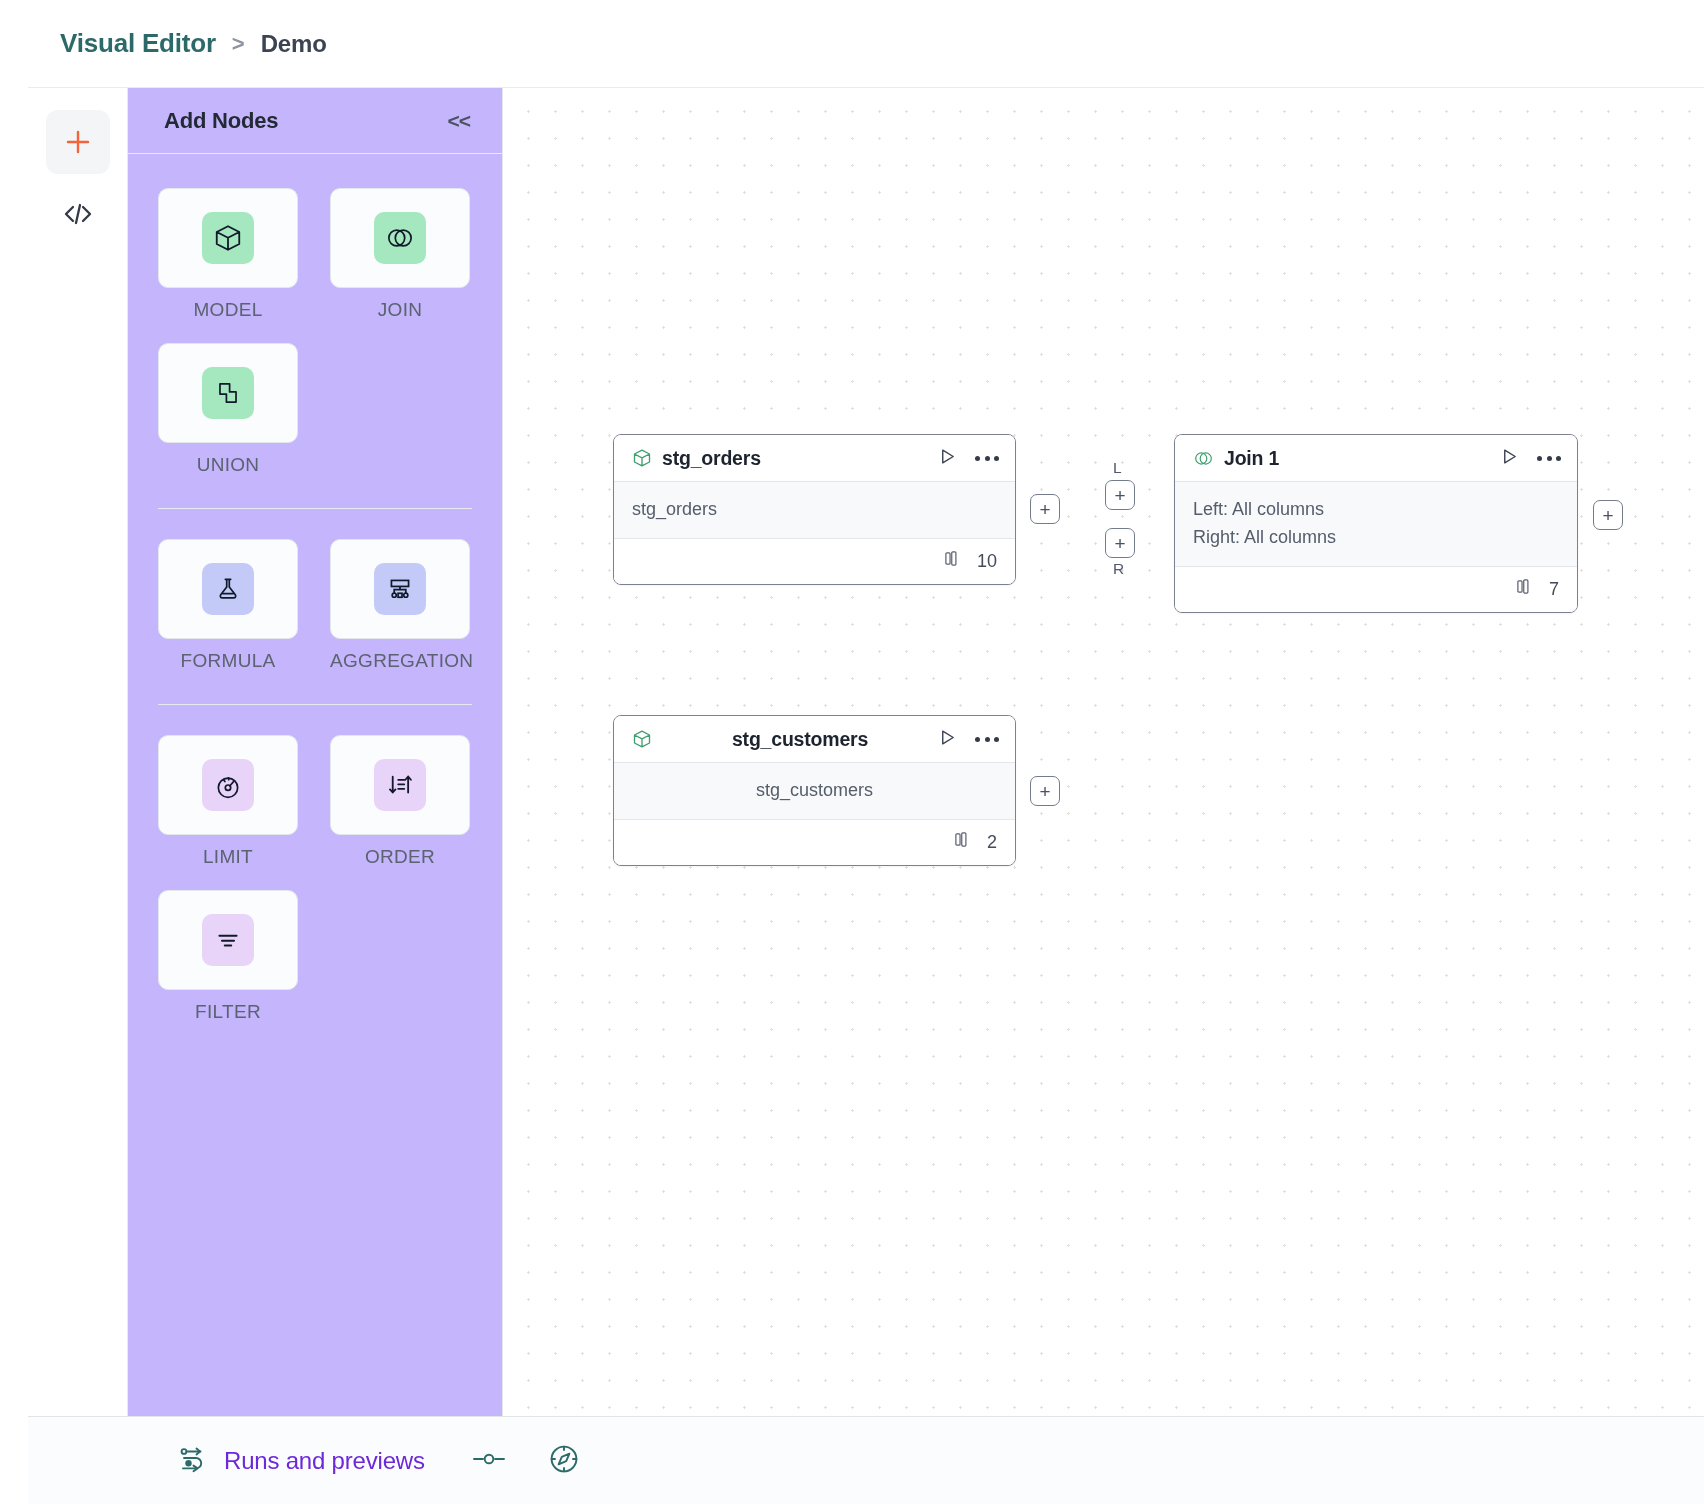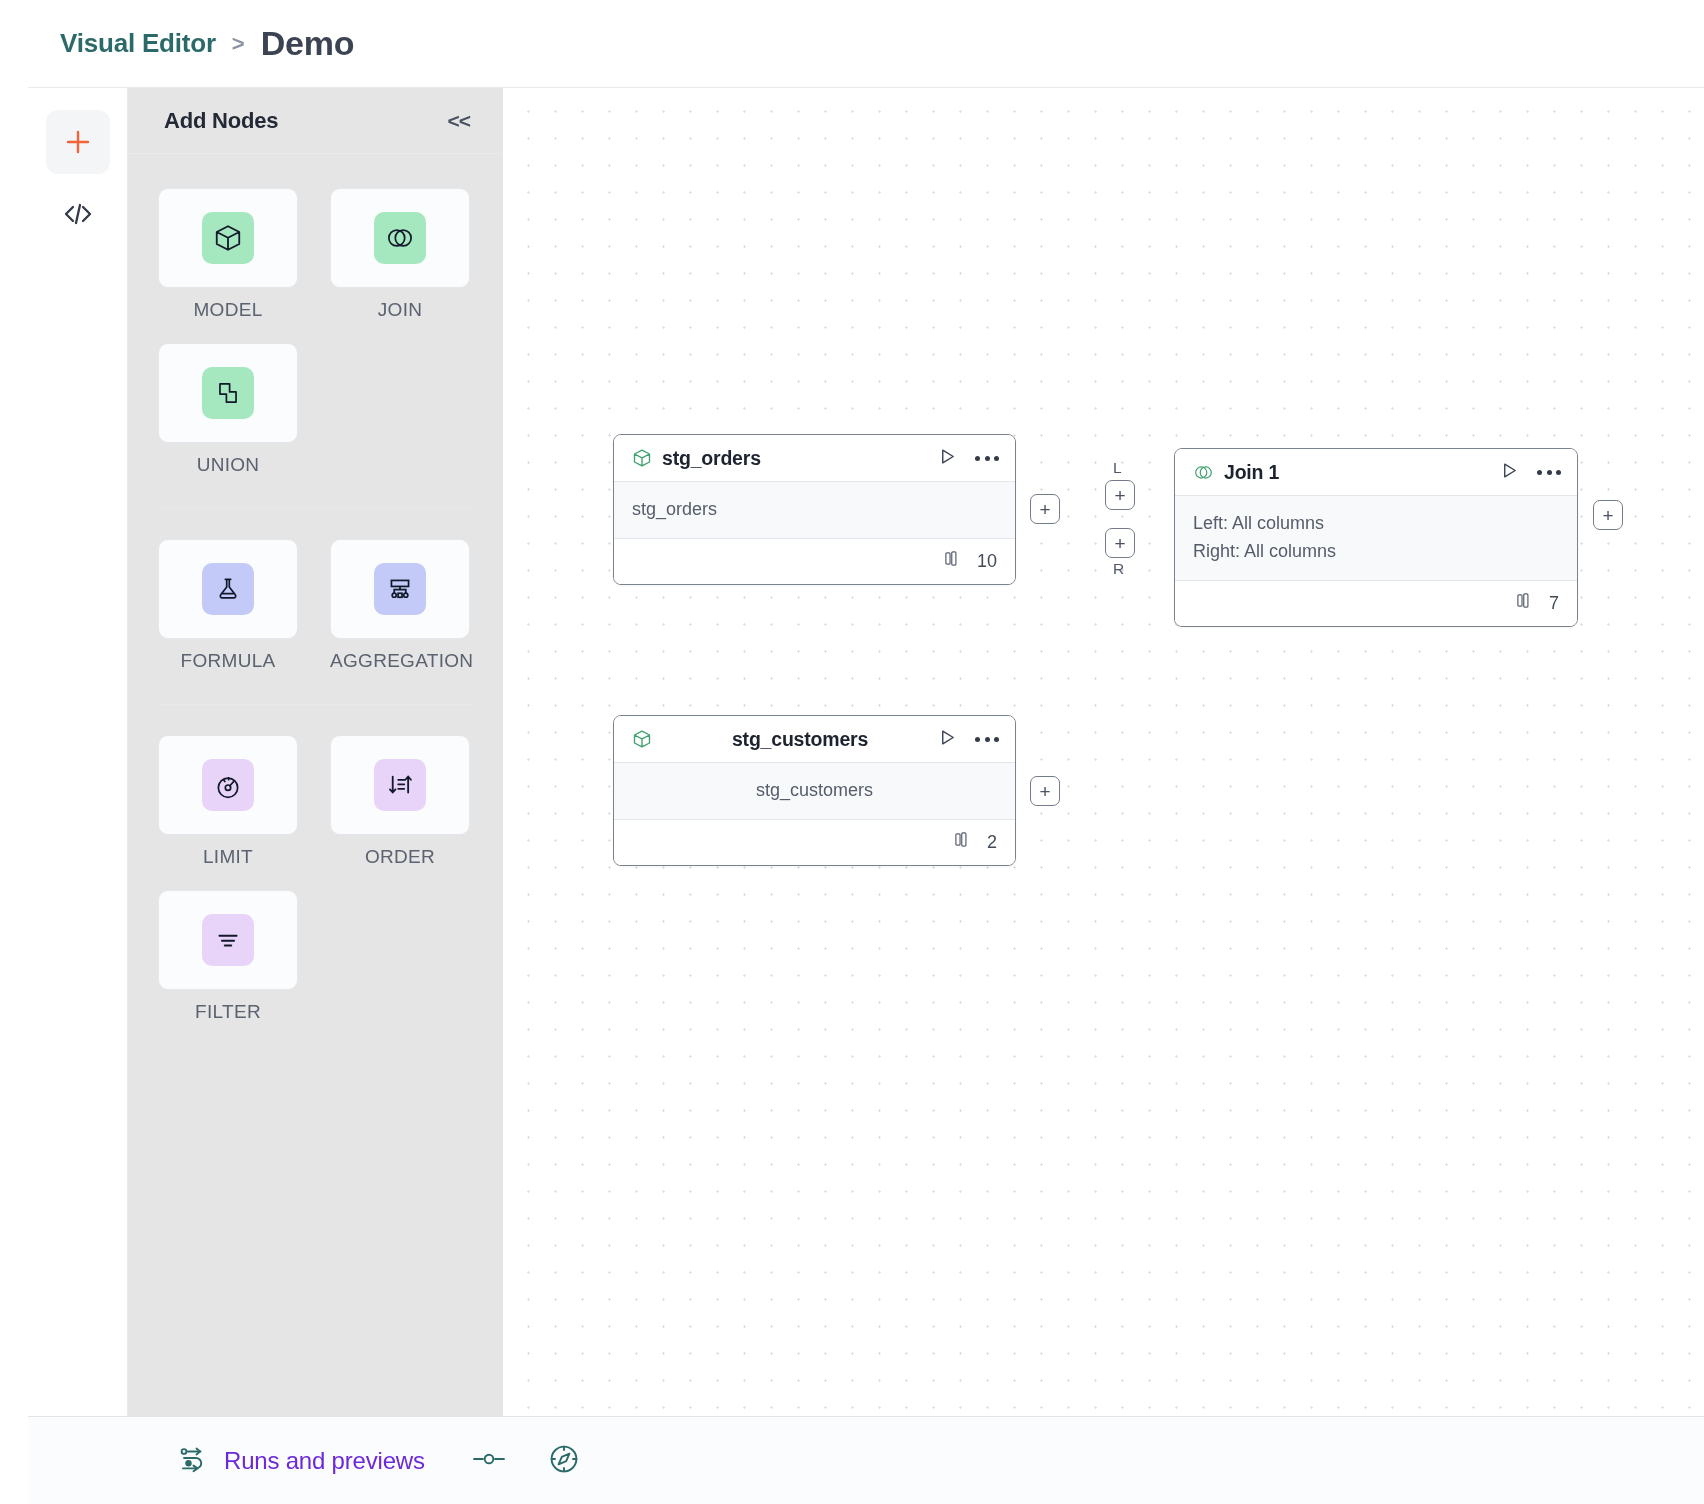--- a/index.html
+++ b/index.html
@@ -16,21 +16,21 @@
     height: 88px; flex: 0 0 88px;
     display: flex; align-items: center;
     padding-left: 32px;
     background: #ffffff;
     border-bottom: 1px solid #e8eaee;
   }
   .crumb-root {
     color: #2c6a69; font-size: 26px; font-weight: 700; letter-spacing: -0.2px;
   }
   .crumb-sep { color: #8e94a1; font-size: 22px; font-weight: 600; margin: 0 16px; }
-  .crumb-leaf { color: #3c4453; font-size: 34px; font-weight: 700; letter-spacing: -0.2px; }
+  .crumb-leaf { color: #3c4453; font-size: 24px; font-weight: 700; letter-spacing: -0.2px; }
 
   
   .body-row { flex: 1 1 auto; display: flex; min-height: 0; }
 
   
   .rail {
     width: 100px; flex: 0 0 100px;
     background: #ffffff;
     border-right: 1px solid #e8eaee;
     display: flex; flex-direction: column; align-items: center;
@@ -39,21 +39,21 @@
   .rail-btn {
     width: 64px; height: 64px; border-radius: 12px;
     display: flex; align-items: center; justify-content: center;
   }
   .rail-btn.active { background: #f3f5f7; }
 
   
   .panel {
     width: 375px; flex: 0 0 375px;
     display: flex; flex-direction: column;
-    background: #e5e5e5;
+    background: #c4b5fd;
     border-right: 1px solid #e3e6ea;
   }
   .panel-head {
     height: 66px; flex: 0 0 66px;
     display: flex; align-items: center; justify-content: space-between;
     padding: 0 32px 0 36px;
     border-bottom: 1px solid #e8eaee;
   }
   .panel-title { font-size: 22px; font-weight: 700; color: #232a35; letter-spacing: -0.2px; }
   .collapse-btn { font-size: 21px; color: #4a5261; font-weight: 600; letter-spacing: -1px; }
@@ -368,21 +368,21 @@
                 <rect x="8.2" y="2" width="4.4" height="14" rx="1.1" fill="none" stroke="#5a6170" stroke-width="1.3"></rect>
               </svg>
             </span>
             <span>2</span>
           </span>
         </div>
       </div>
 
       <div class="port" style="left:527px; top:688px;">+</div>
 
-      <div class="node" style="left:671px; top:360px; width:404px;">
+      <div class="node" style="left:671px; top:346px; width:404px;">
         <div class="node-hdr">
           <span class="node-hdr-ico">
             <svg width="21" height="21" viewBox="0 0 28 28">
               <circle cx="11" cy="14" r="7.4" fill="none" stroke="#3ea06e" stroke-width="1.6"></circle>
               <circle cx="17" cy="14" r="7.4" fill="none" stroke="#3ea06e" stroke-width="1.6"></circle>
             </svg>
           </span>
           <span class="node-name">Join 1</span>
           <span class="hdr-act">
             <span>

